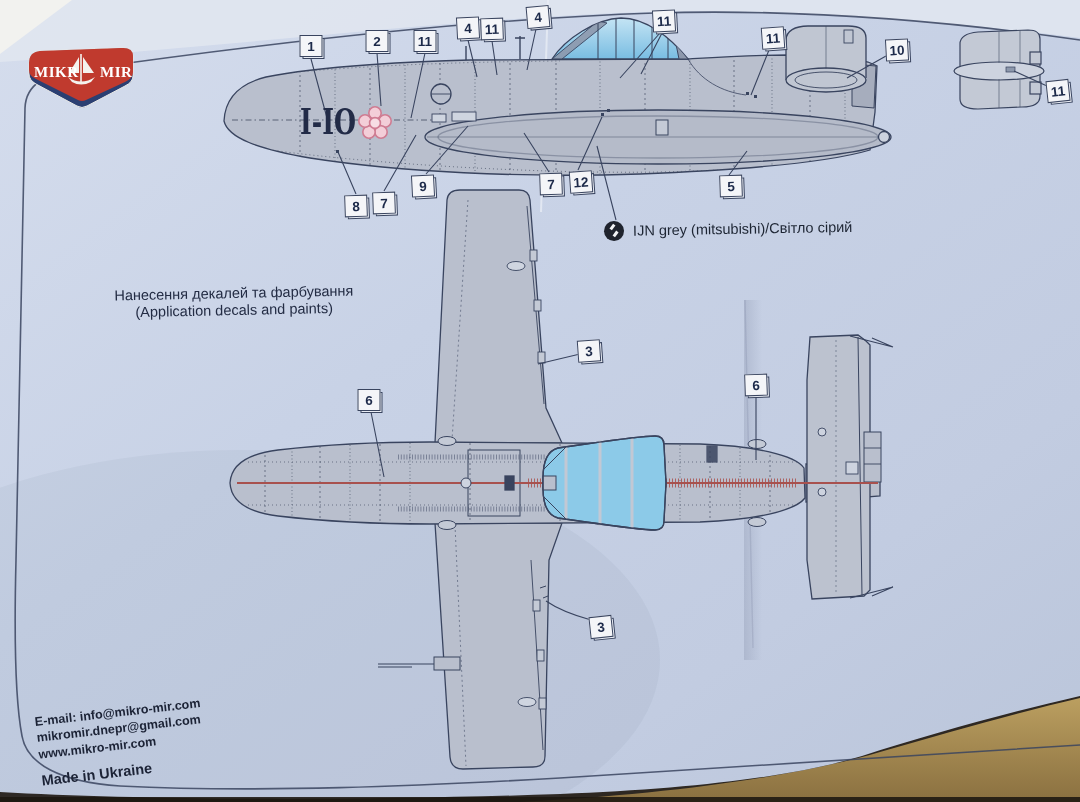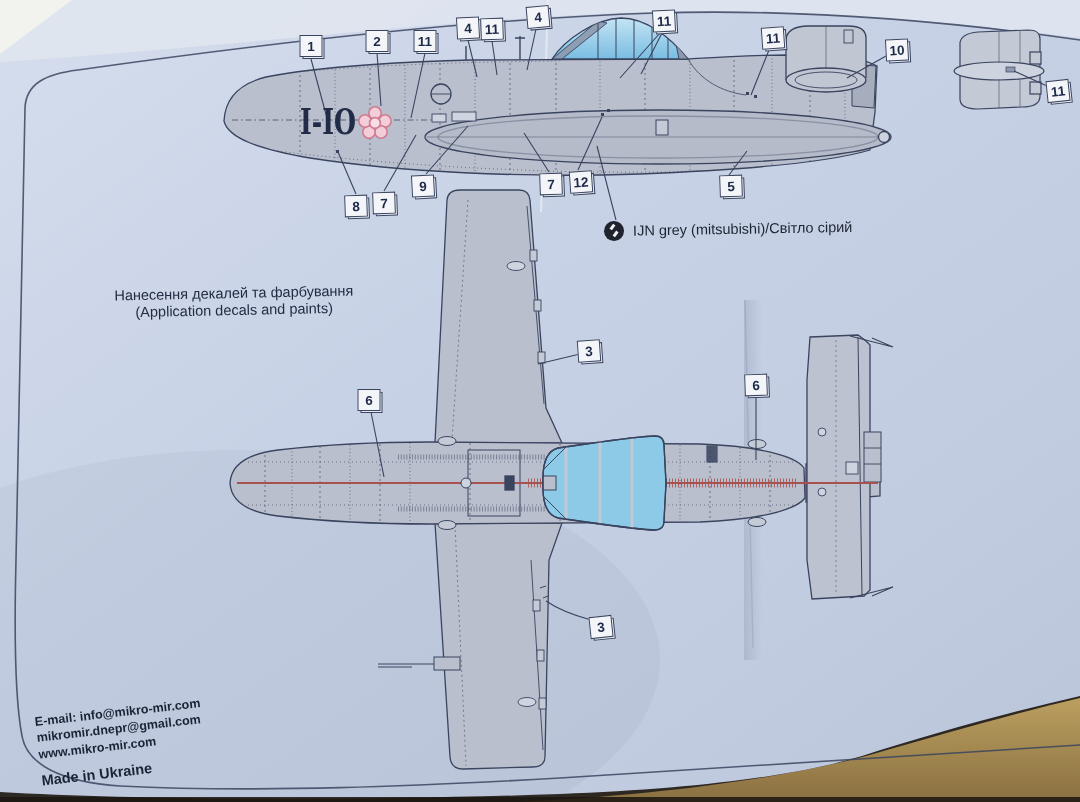--- a/index.html
+++ b/index.html
@@ -226,20 +226,34 @@
       <path d="M311,59 L327,118 M377,53 L381,106 M425,53 L411,118 M468,40 L477,77 M492,41 L497,75 M536,29 L527,70
                M660,33 L620,78 M662,33 L641,74 M769,50 L751,95 M886,56 L847,78 M1047,86 L1014,71
                M356,194 L338,152 M384,191 L416,135 M426,174 L468,126 M549,172 L524,133 M578,170 L602,117
                M729,175 L747,151 M580,354 L538,364 M371,412 L384,477 M756,397 L756,460 M616,220 L597,146"></path>
       <path d="M591,620 Q562,612 546,601"></path>
     </g>
 
     <rect x="0" y="797" width="1080" height="5" fill="rgba(28,23,16,.88)"></rect>
   </svg>
 
+  <div class="logo">
+    <svg width="116" height="62" viewBox="0 0 116 62">
+      <path d="M5,18 Q5,6 16,5 L97,2 Q109,1 109,10 L109,30 Q109,36 101,40 L63,60 Q58,63 53,60 L12,38 Q5,34 5,28 Z" fill="#2b3f72" stroke="#e9e9e6" stroke-width="1"></path>
+      <path d="M5,17 Q5,6 16,5 L97,2 Q109,1 109,10 L109,26 Q109,32 101,36 L62,54 Q58,56 54,54 L12,33 Q5,30 5,24 Z" fill="#c03a2e"></path>
+      <g fill="#f4f2ee">
+        <rect x="56.2" y="8" width="1.6" height="28"></rect>
+        <path d="M55,11 L45,27 L55,27 Z"></path>
+        <path d="M59,11 L70,27 L59,27 Z"></path>
+        <path d="M44,31 Q57,40 71,31 L67,36 Q57,41 48,36 Z"></path>
+      </g>
+      <text x="10" y="31" fill="#fff" font-family="Liberation Serif, serif" font-weight="700" font-size="15" style="text-transform:uppercase;letter-spacing:.5px">Mikr</text>
+      <text x="76" y="31" fill="#fff" font-family="Liberation Serif, serif" font-weight="700" font-size="15" style="text-transform:uppercase;letter-spacing:.5px">Mir</text>
+    </svg>
+  </div>
 
   <div class="marking">I-IO</div>
 
   <div class="heading">
     <div>Нанесення декалей та фарбування</div>
     <div>(Application decals and paints)</div>
   </div>
 
   <div class="legend">
     <span class="swatch"></span>

